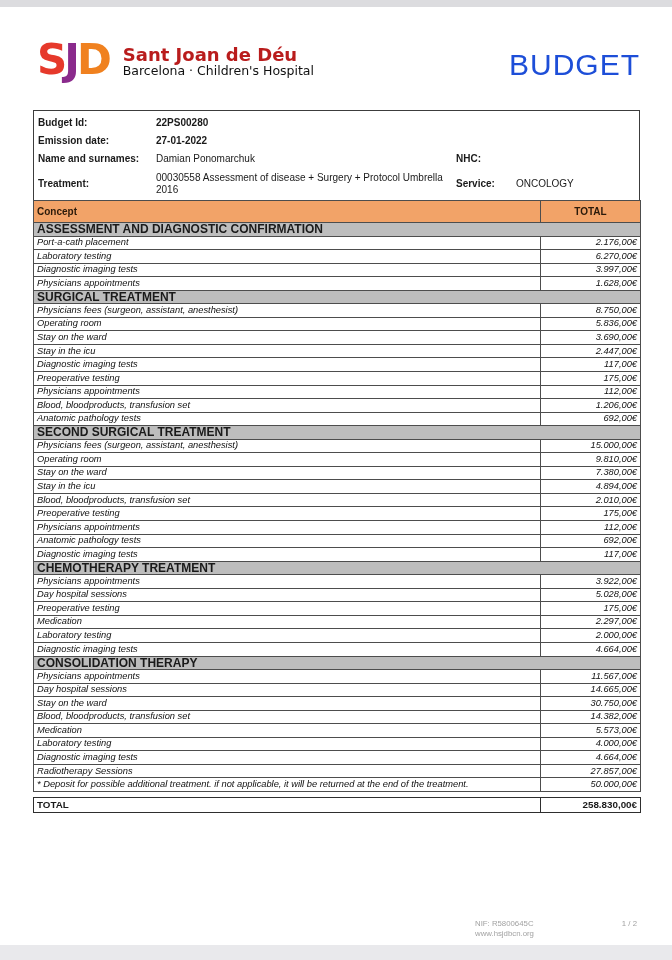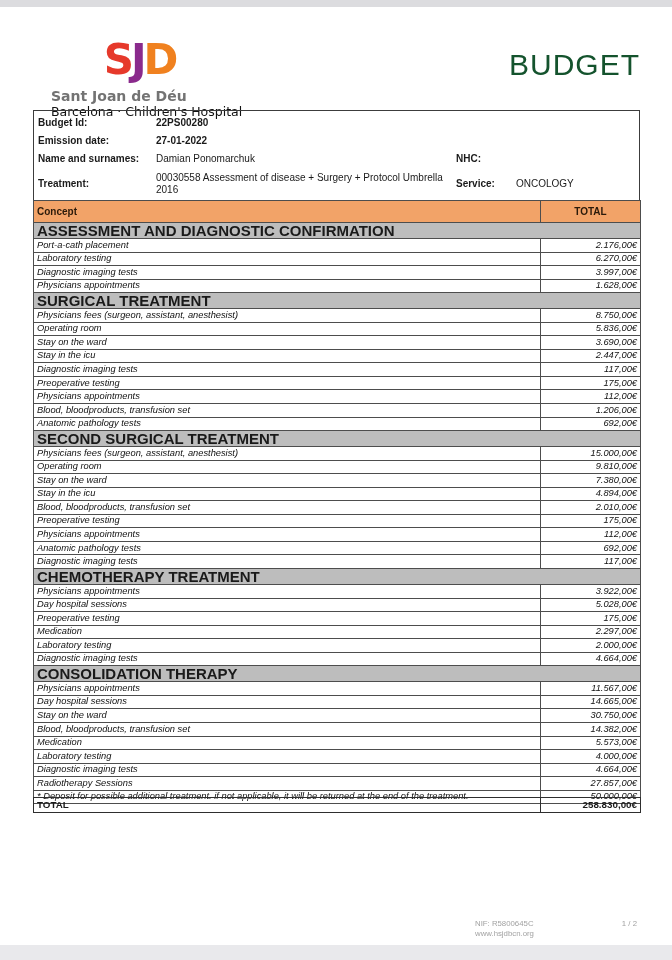--- a/index.html
+++ b/index.html
@@ -7,31 +7,31 @@
   .page {
     position:relative; width:672px; height:960px; background:#ffffff;
     font-family:"Liberation Sans", sans-serif; color:#1a1a1a; overflow:hidden;
   }
   .edge-strip { position:absolute; left:0; width:672px; background:#dcdcdf; }
   .strip-top { top:0; height:7px; }
   .strip-bottom { top:945px; height:15px; background:#e9e9ec; }
 
   
   .header { position:absolute; left:33px; top:36px; width:607px; height:60px; }
-  .logo { position:absolute; left:4px; top:0; display:flex; align-items:center;flex-direction:column; }
+  .logo { position:absolute; left:4px; top:0; display:flex; align-items:center; }
   .logo-letters {
     font-family:"DejaVu Sans", sans-serif; font-weight:bold;
     font-size:42px; line-height:48px; letter-spacing:-3px;
   }
   .logo-textblock { margin-left:14px; padding-top:4px; }
-  .logo-name { font-family:"DejaVu Sans", sans-serif; font-weight:bold; font-size:14px; line-height:16px; color:#737373; }
+  .logo-name { font-family:"DejaVu Sans", sans-serif; font-weight:bold; font-size:18px; line-height:16px; color:#b91c1c; }
   .logo-sub { font-family:"DejaVu Sans", sans-serif; font-size:12.5px; line-height:15px; color:#111; }
   .doc-title {
     position:absolute; right:0; top:12px;
-    font-size:30px; font-weight:400; letter-spacing:1px; color:#14532d;
+    font-size:30px; font-weight:400; letter-spacing:1px; color:#1d4ed8;
   }
 
   
   .info-box {
     position:absolute; left:33px; top:110px; width:607px;
     border:1.5px solid #3c3c3c; padding:2px 0 3px 0;
     font-size:10px;
   }
   .info-row { position:relative; display:flex; align-items:center; min-height:18px; }
   .info-row.tall { min-height:33px; align-items:center; }
@@ -44,21 +44,21 @@
 
   
   table.budget { position:absolute; left:33px; top:200px; width:607px; border-collapse:collapse; table-layout:fixed; }
   table.budget col.c-concept { width:507px; }
   table.budget col.c-total { width:100px; }
   table.budget td, table.budget th { border:1px solid #4d4d4d; padding:0 3px; overflow:hidden; white-space:nowrap; }
   tr.head-row { height:22px; background:#f2a368; }
   tr.head-row th { font-size:10px; font-weight:bold; color:#2b1a0a; text-align:left; }
   tr.head-row th.th-total { text-align:center; }
   tr.section-row { height:13.55px; background:#bdbdbd; }
-  tr.section-row td { font-size:15px; font-weight:bold; color:#1a1a1a; line-height:1; }
+  tr.section-row td { font-size:12px; font-weight:bold; color:#1a1a1a; line-height:1; }
   tr.data-row { height:13.55px; background:#fff;font-style:italic; }
   tr.data-row td { font-size:9.3px; line-height:1; color:#111; }
   td.total-cell { text-align:right; }
 
   
   table.totals { position:absolute; left:33px; top:797px; width:607px; border-collapse:collapse; table-layout:fixed; }
   table.totals col.c-concept { width:507px; }
   table.totals col.c-total { width:100px; }
   table.totals td { border:1.5px solid #2e2e2e; padding:0 3px; font-size:9.8px; font-weight:bold; line-height:1; }
   table.totals tr { height:14.5px; }

